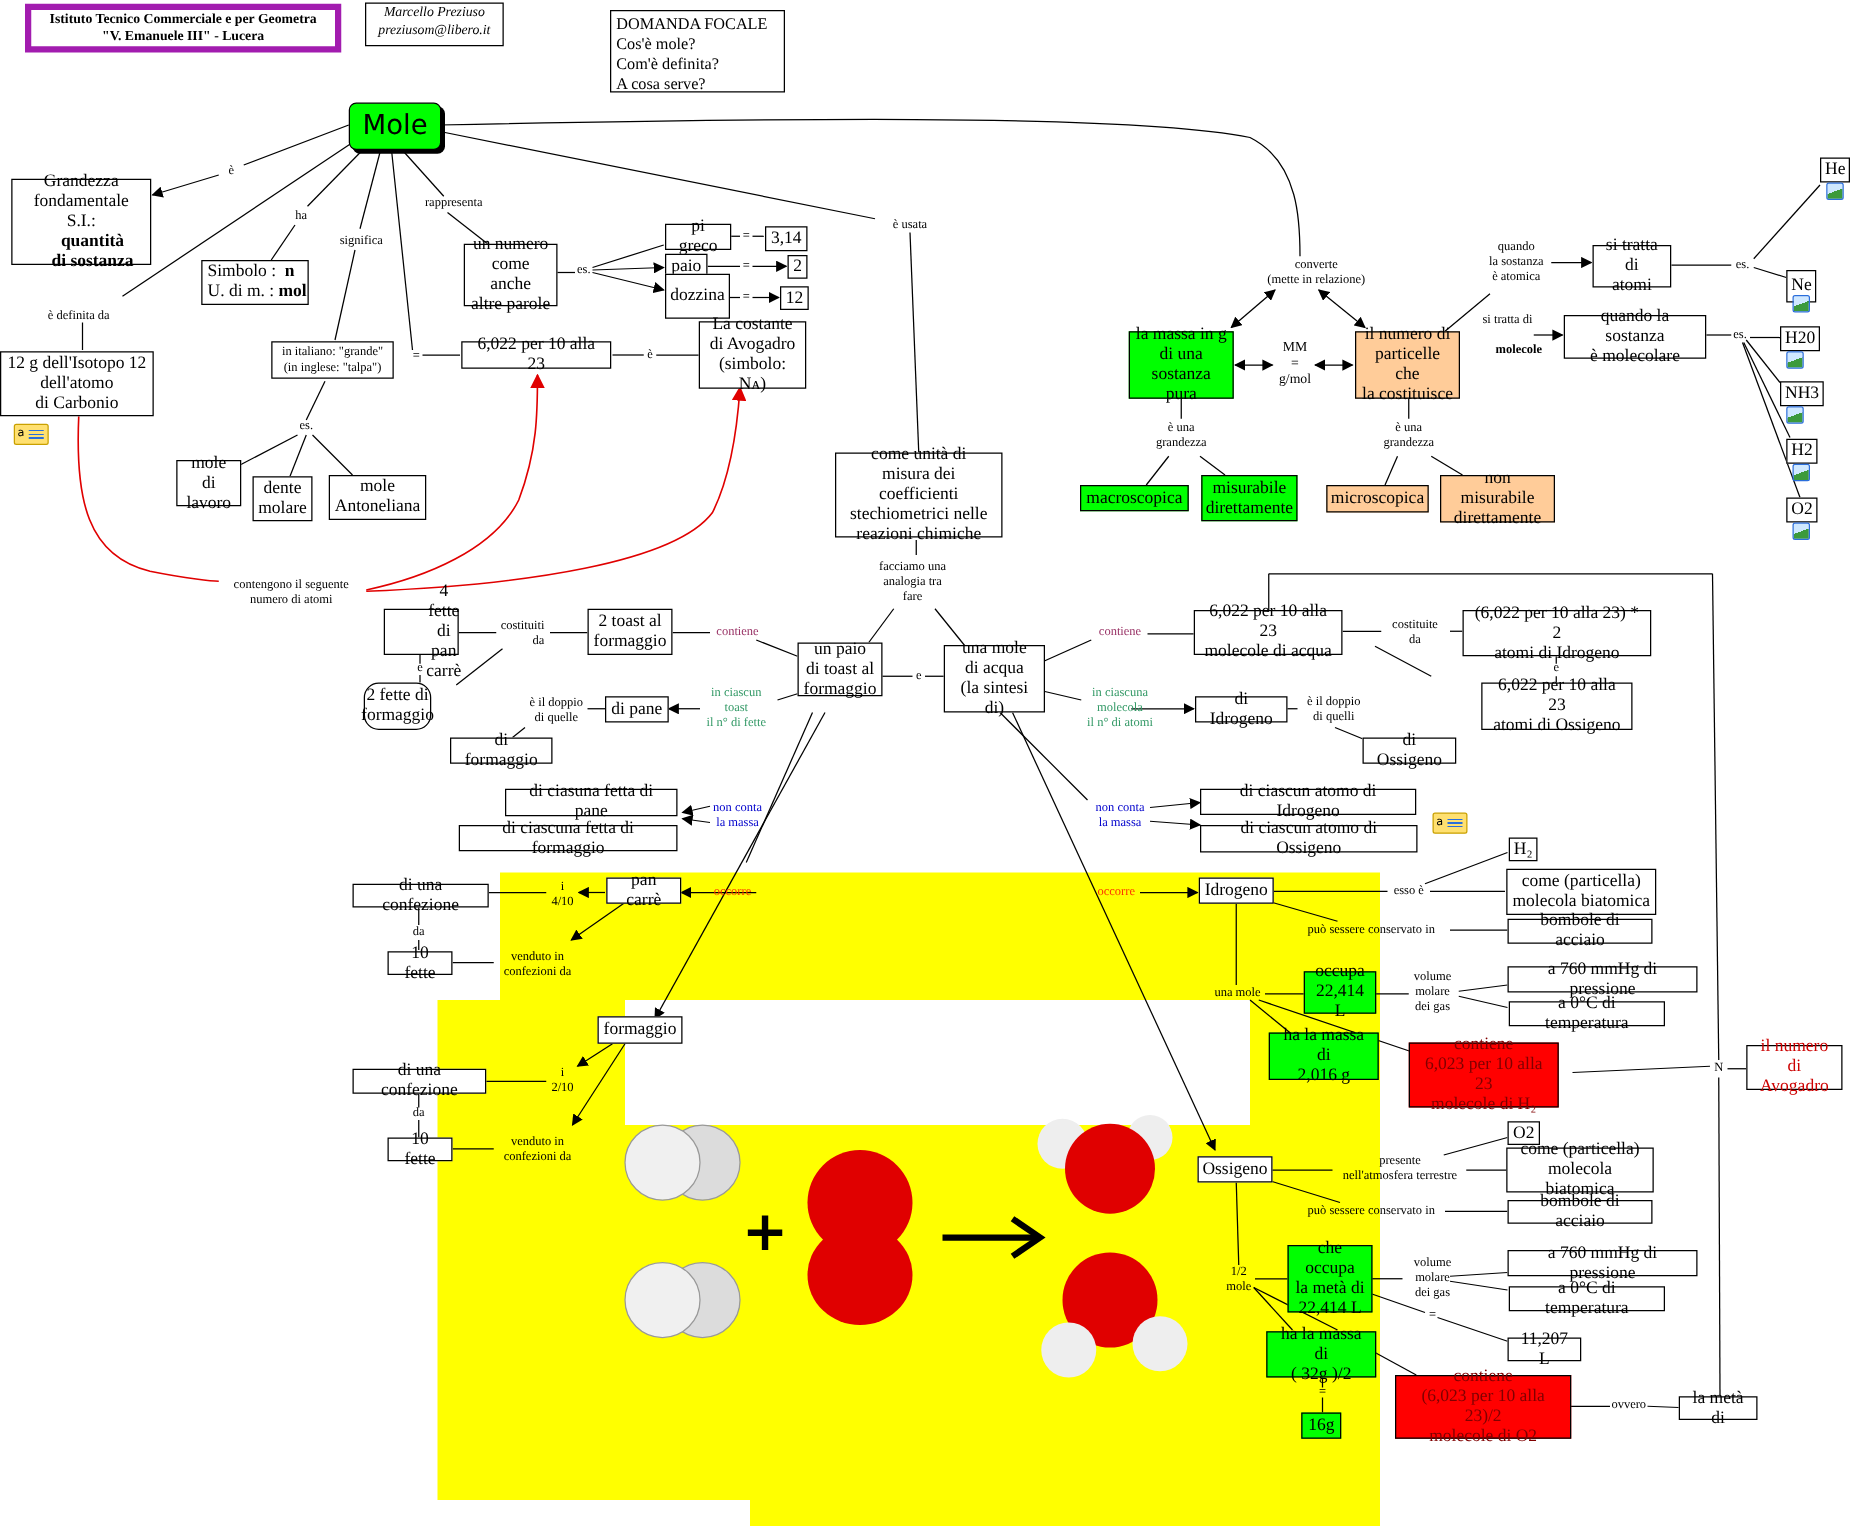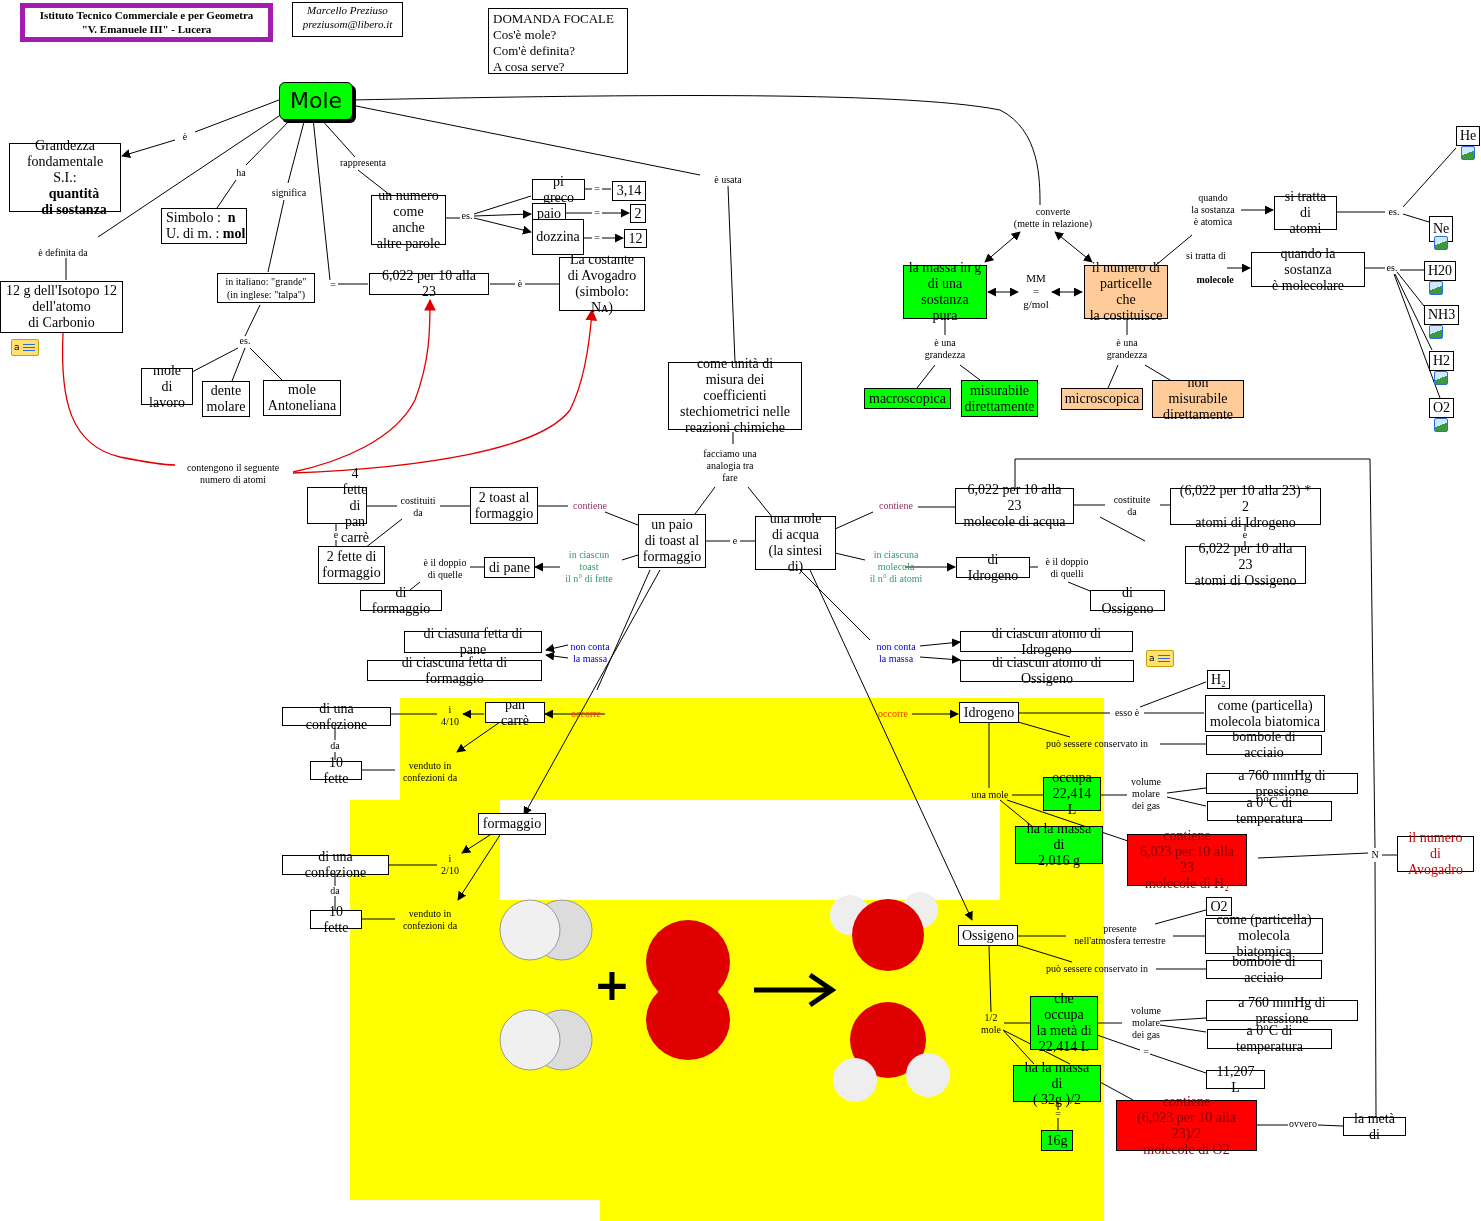--- a/index.html
+++ b/index.html
@@ -320,25 +320,25 @@
     <div class="n big" style="left: 1424px; top: 305px; height: 20px; min-width: 22px; padding: 0px 3px;">NH3</div>
     <div class="img-icon" style="left: 1429px; top: 325px;"></div>
     <div class="n big" style="left: 1429px; top: 351px; height: 20px; min-width: 22px; padding: 0px 3px;">H2</div>
     <div class="img-icon" style="left: 1434px; top: 371px;"></div>
     <div class="n big" style="left: 1429px; top: 398px; height: 20px; min-width: 22px; padding: 0px 3px;">O2</div>
     <div class="img-icon" style="left: 1434px; top: 418px;"></div>
   </div>
 
 <div class="n big" style="left:307px;top:487px;width:60px;height:37px;padding-left:40px;">4 fette di
 pan carrè</div>
-<div class="n big" style="left:318px;top:546px;width:67px;height:38px;">2 fette di
+<div class="n big" style="left:291px;top:546px;width:54px;height:38px;border-radius:12px;">2 fette di
 formaggio</div>
 <div class="n big" style="left:470px;top:487px;width:68px;height:37px;">2 toast al
 formaggio</div>
-<div class="n big" style="left:638px;top:514px;width:68px;height:54px;">un paio
+<div class="n big" style="left:638px;top:514px;width:68px;height:43px;">un paio
 di toast al
 formaggio</div>
 <div class="n big" style="left:755px;top:516px;width:81px;height:54px;">una mole
 di acqua
 (la sintesi di)</div>
 <div class="n big" style="left:484px;top:557px;width:51px;height:21px;">di pane</div>
 <div class="n big" style="left:360px;top:590px;width:82px;height:21px;">di formaggio</div>
 <div class="n big" style="left:404px;top:631px;width:138px;height:22px;">di ciasuna fetta di pane</div>
 <div class="n big" style="left:367px;top:660px;width:175px;height:21px;">di ciascuna fetta di formaggio</div>
 <div class="n big" style="left:955px;top:488px;width:119px;height:36px;">6,022 per 10 alla 23
@@ -422,21 +422,21 @@
 <div class="lbl" style="left:1392px;top:268px;">es.</div>
 <div class="lbl" style="left:945px;top:349px;">è una
 grandezza</div>
 <div class="lbl" style="left:1127px;top:349px;">è una
 grandezza</div>
 <div class="lbl" style="left:233px;top:474px;">contengono il seguente
 numero di atomi</div>
 <div class="lbl" style="left:730px;top:466px;">facciamo una
 analogia tra
 fare</div>
-<div class="lbl" style="left:418px;top:507px;">costituiti
+<div class="lbl" style="left:418px;top:507px;text-align:right;">costituiti
 da</div>
 <div class="lbl" style="left:336px;top:535px;">e</div>
 <div class="lbl pink" style="left:590px;top:506px;">contiene</div>
 <div class="lbl" style="left:735px;top:541px;">e</div>
 <div class="lbl teal" style="left:589px;top:567px;">in ciascun
 toast
 il n° di fette</div>
 <div class="lbl" style="left:445px;top:569px;">è il doppio
 di quelle</div>
 <div class="lbl blue" style="left:590px;top:653px;">non conta

